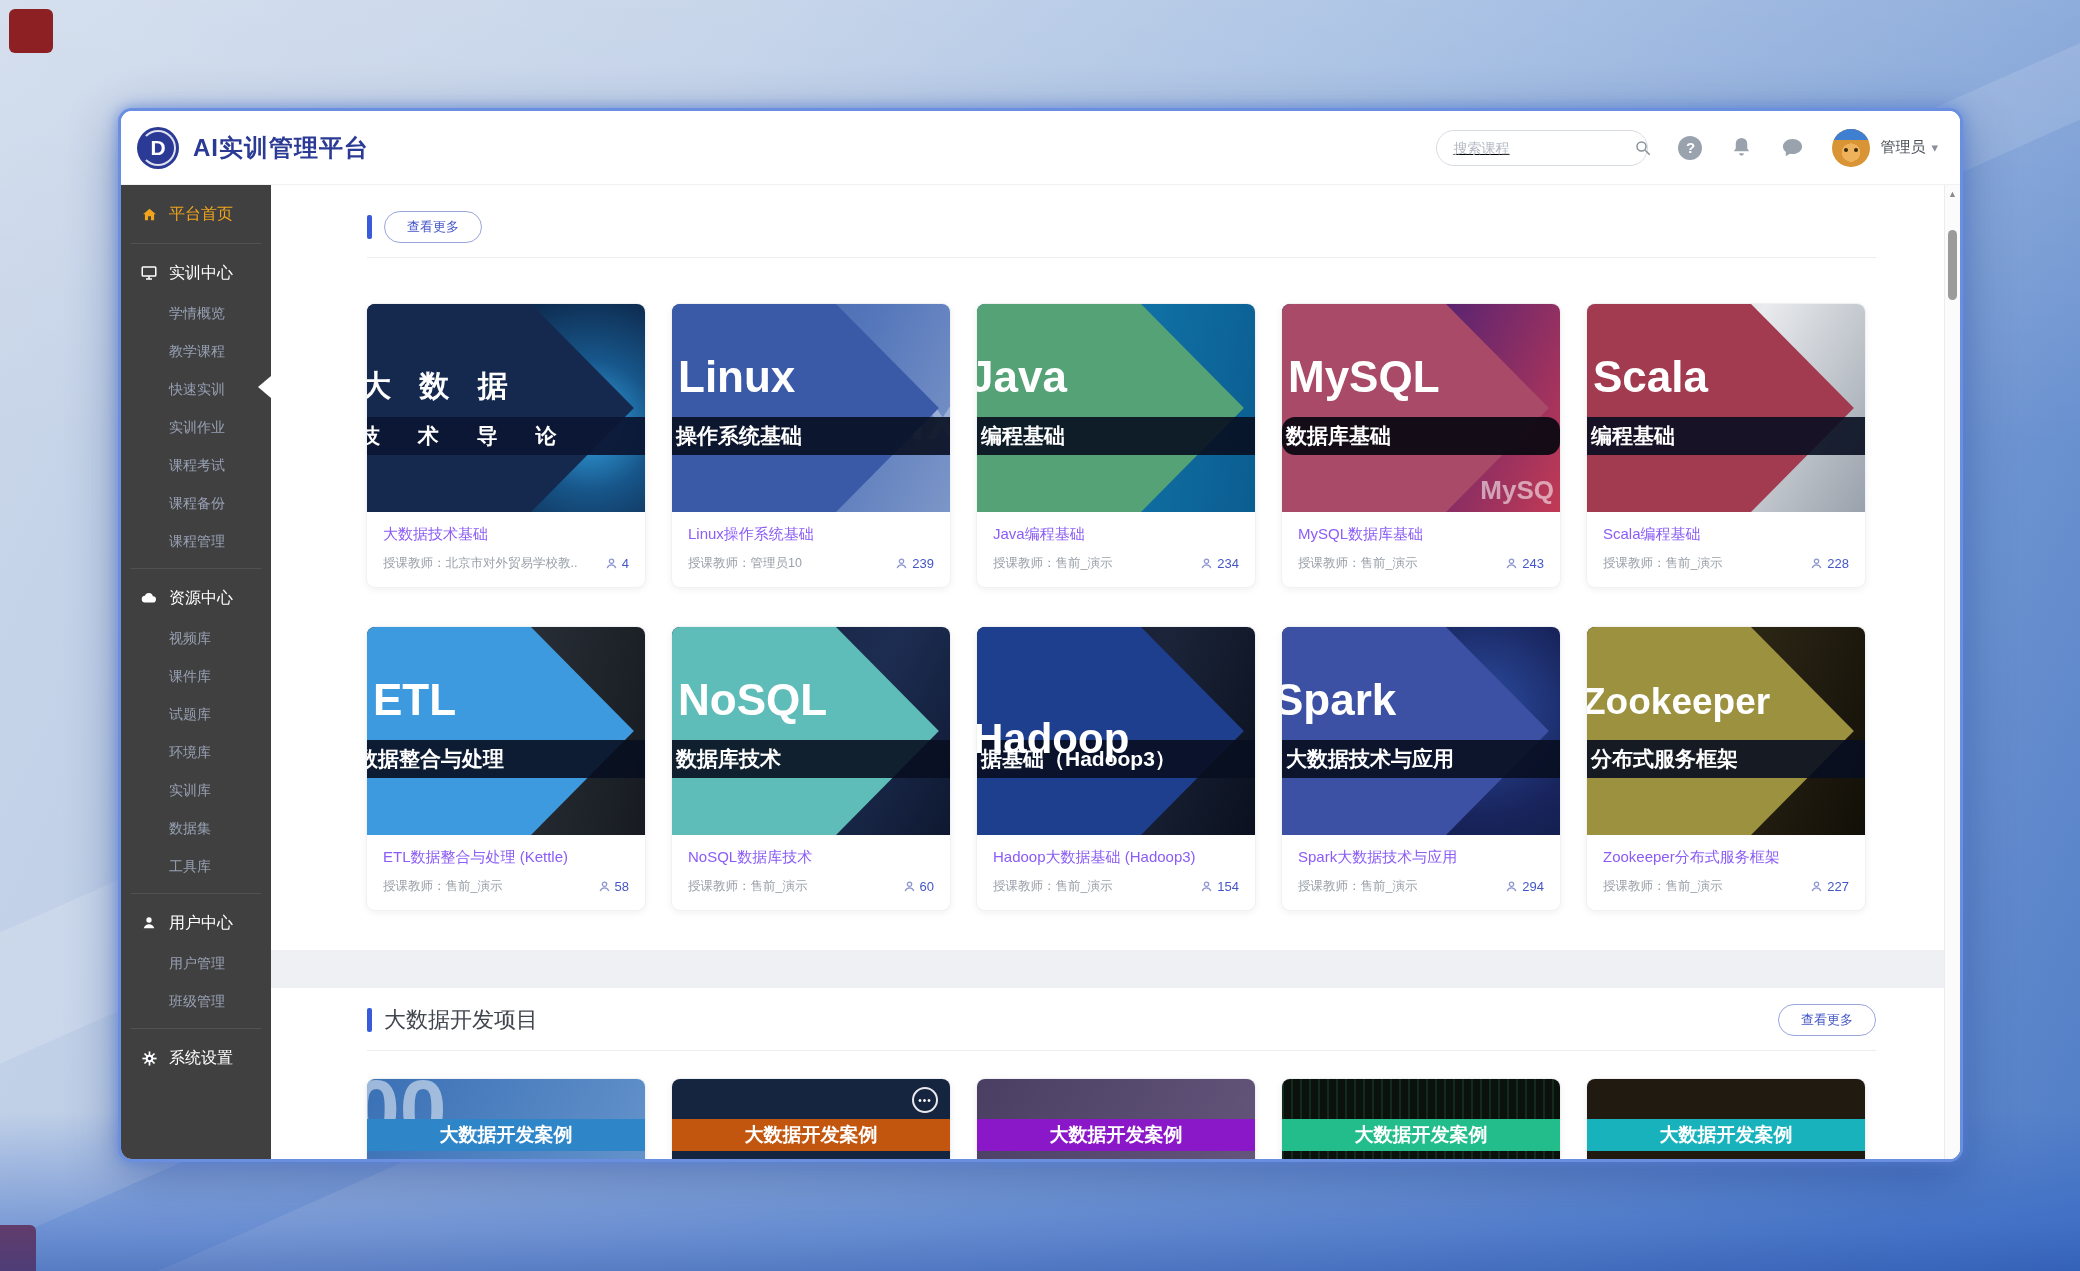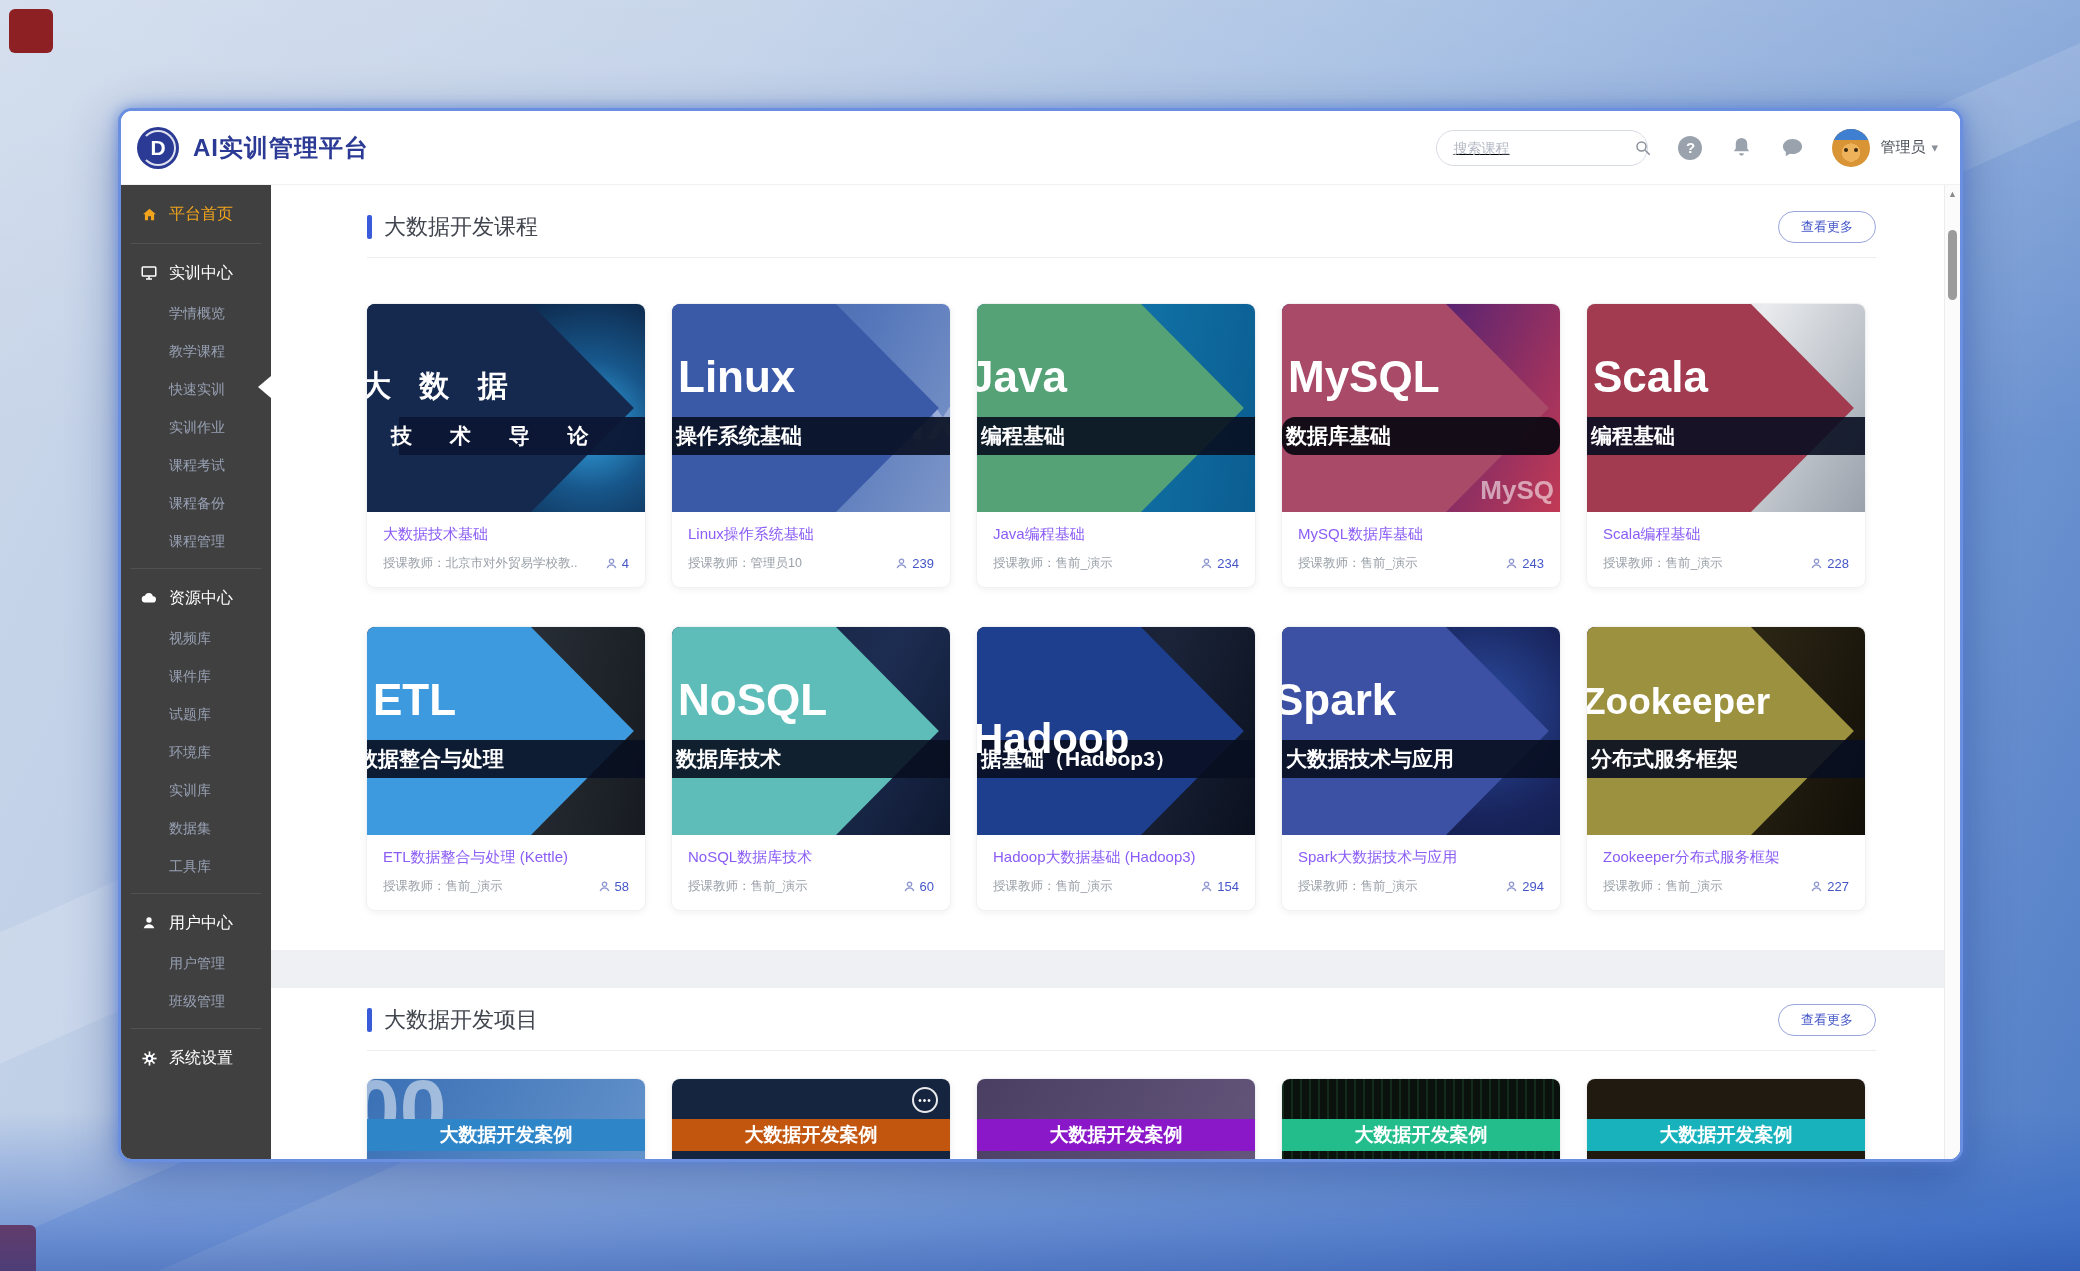--- a/index.html
+++ b/index.html
@@ -76,21 +76,21 @@
   .arrow { position:absolute; inset:0; clip-path:polygon(0 0, 59% 0, 96% 50%, 59% 100%, 0 100%); z-index:1; }
   .band { position:absolute; left:0; right:0; top:113px; height:38px; background:rgba(8,14,32,.9); z-index:2; display:flex; align-items:center; }
   .band-text { color:#fff; font-size:21px; font-weight:bold; margin-left:4px; white-space:nowrap; }
   .cover-title { position:absolute; left:6px; top:48px; color:#fff; font-weight:bold; font-size:44px; z-index:3; white-space:nowrap; }
   .watermark { position:absolute; z-index:0; font-weight:bold; white-space:nowrap; }
 
   
   .c-bigdata { background:radial-gradient(circle at 80% 58%, #35a8e8 0%, #17568a 26%, #0a1a38 62%, #060d20 100%); }
   .c-bigdata .arrow { background:#15294f; }
   .c-bigdata .cover-title { font-size:30px; letter-spacing:10px; left:-6px; top:62px; }
-  .c-bigdata .band { background:rgba(12,22,52,.95);margin-left:32px; }
+  .c-bigdata .band { background:rgba(12,22,52,.95); }
   .c-bigdata .band-text { letter-spacing:16px; margin-left:-8px; }
 
   .c-linux { background:linear-gradient(115deg, #41619f 0%, #5374b8 55%, #7license); background:linear-gradient(115deg,#41619f 0%,#5476ba 55%,#7d96c8 100%); }
   .c-linux .arrow { background:#3a5aa8; }
   .c-linux .watermark { right:-10px; top:78px; font-size:62px; color:rgba(220,228,245,.4); }
 
   .c-java { background:linear-gradient(100deg, #0e4f86 0%, #1173a8 48%, #0b5d90 100%); }
   .c-java .arrow { background:#55a277; }
   .c-java .cover-title { left:-8px; }
 
@@ -268,21 +268,20 @@
           </span>
           <span class="nav-label">系统设置</span>
         </div>
       </div>
     <div class="active-pointer"></div>
 
     <div class="content">
       <div class="panel panel1">
         <div class="sec-head">
           <div class="sec-bar"></div>
-          <div class="sec-title">大数据开发课程</div>
           <button class="more-btn">查看更多</button>
         </div>
         <div class="sec-div"></div>
         <div class="card-row row1" id="course-row-1">
             <div class="card">
               <div class="cover c-bigdata">
                 <div class="arrow"></div>
                 <div class="band">
                   <span class="band-text">技 术 导 论</span>
                 </div>

